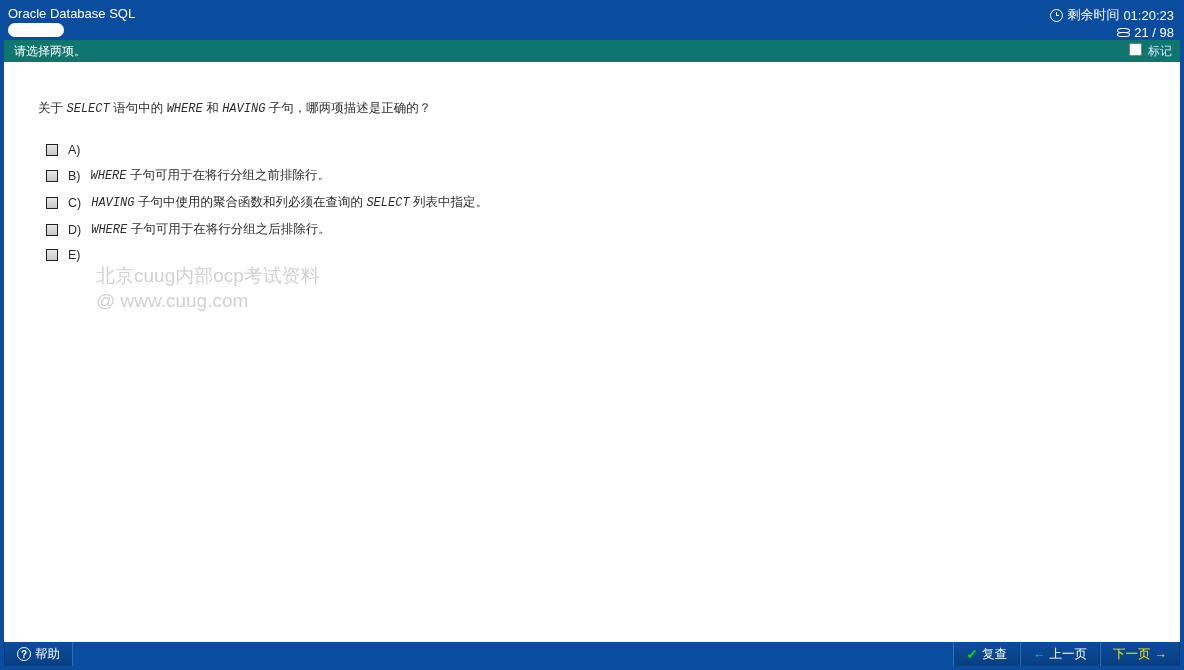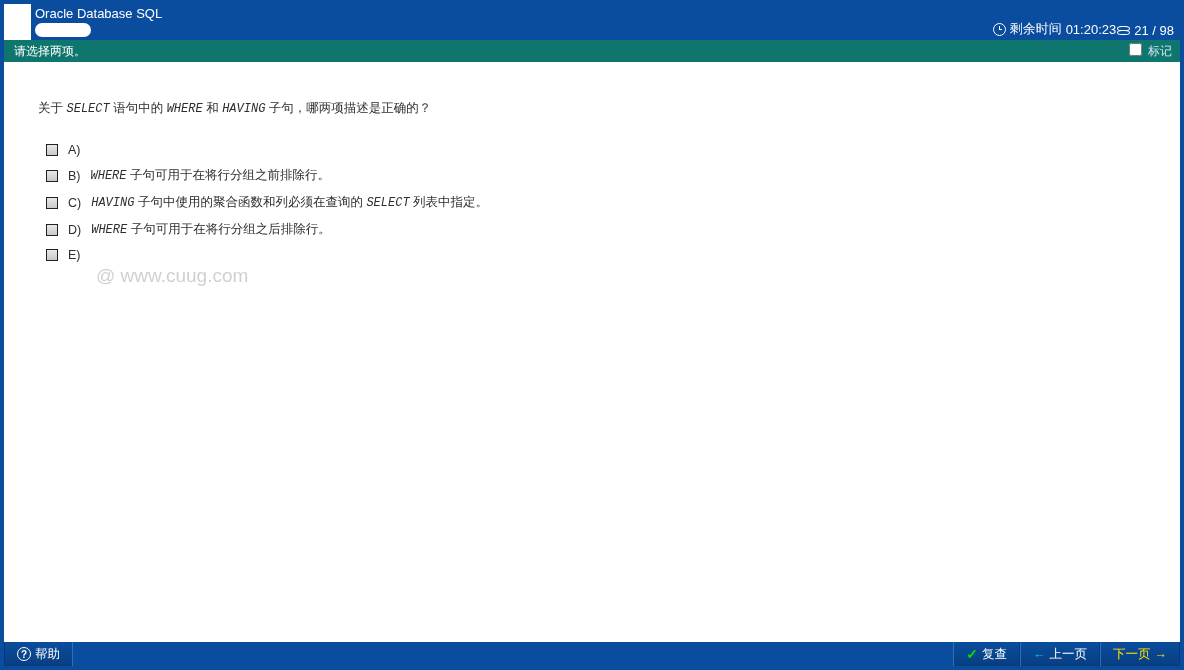--- a/index.html
+++ b/index.html
@@ -20,37 +20,36 @@
   flex-direction: column;
 }
 .header {
   background: #0a4d9e;
   color: #fff;
   height: 36px;
   display: flex;
   justify-content: space-between;
   padding: 2px 6px 2px 4px;
   font-size: 13px;
-  margin-left: 27px;
 }
 .header-left {
   display: flex;
   flex-direction: column;
   gap: 2px;
 }
 .title { font-size: 13px; }
 .badge {
   background: #fff;
   border-radius: 10px;
   width: 56px;
   height: 14px;
 }
 .header-right {
   display: flex;
-  flex-direction: row;
+  flex-direction: column;
   align-items: flex-end;
   gap: 1px;
 }
 .timer-row, .progress-row {
   display: flex;
   align-items: center;
   gap: 4px;
 }
 .clock-icon {
   width: 13px; height: 13px;
@@ -227,20 +226,21 @@
         <span>D)</span>
         <span><span class="code">WHERE</span><span> 子句可用于在将行分组之后排除行。</span></span>
       </div>
       <div class="option-row">
         <span class="check"></span>
         <span>E)</span>
       </div>
     </div>
 
     <div class="watermark">
+      <div>北京cuug内部ocp考试资料</div>
       <div>@ www.cuug.com</div>
     </div>
   </div>
 
   <div class="footer">
     <div class="footer-left">
       <div class="fbtn">
         <span class="q-icon">?</span>
         <span>帮助</span>
       </div>

